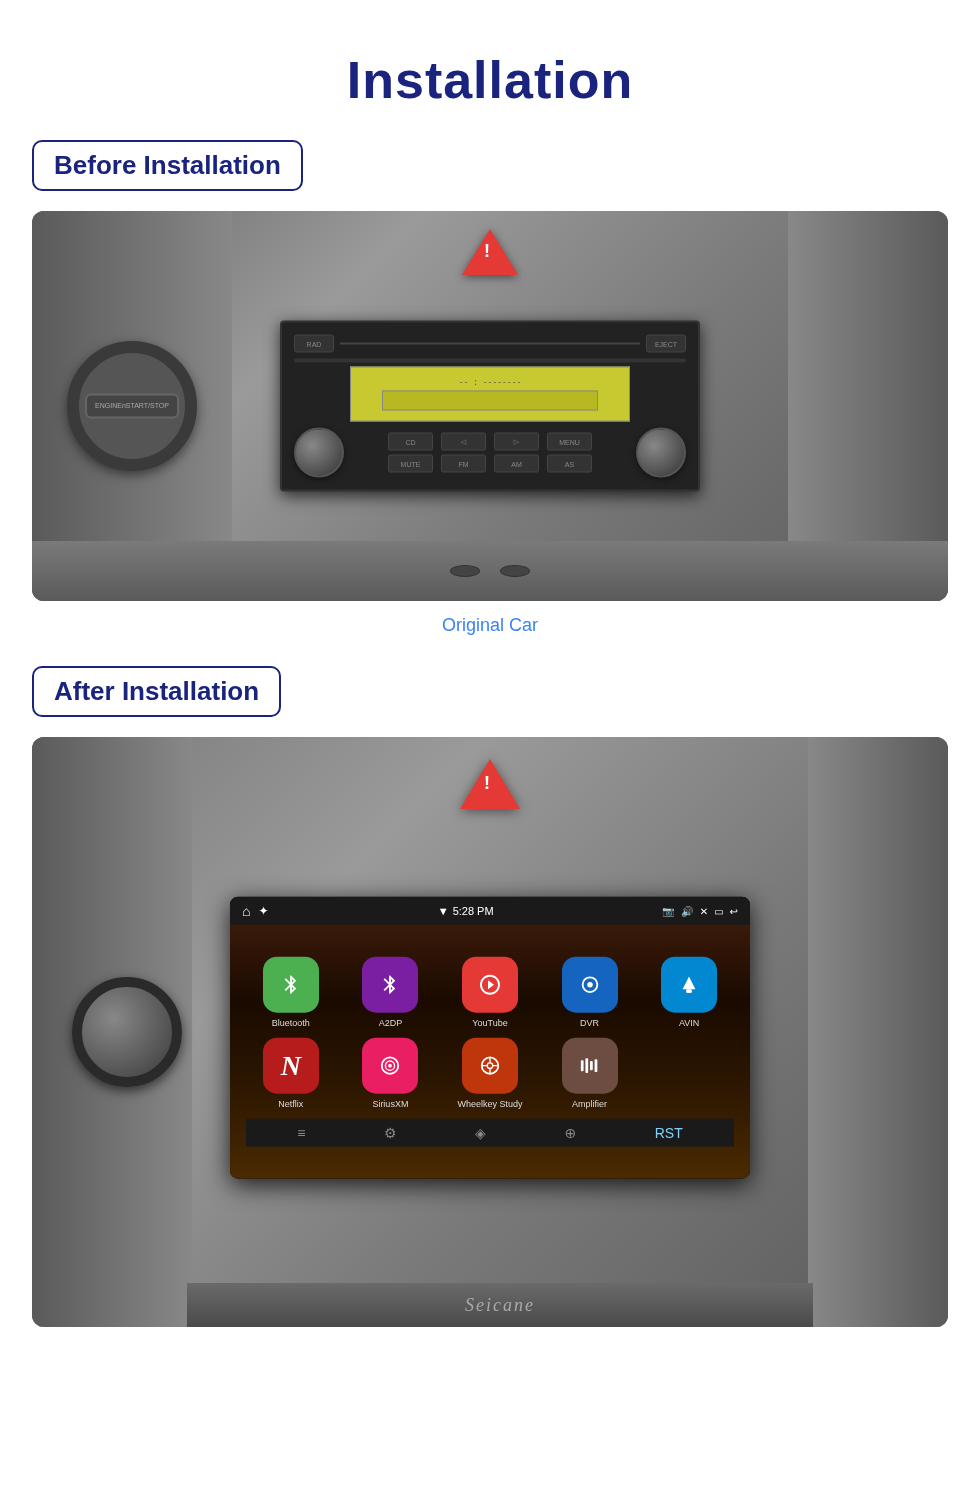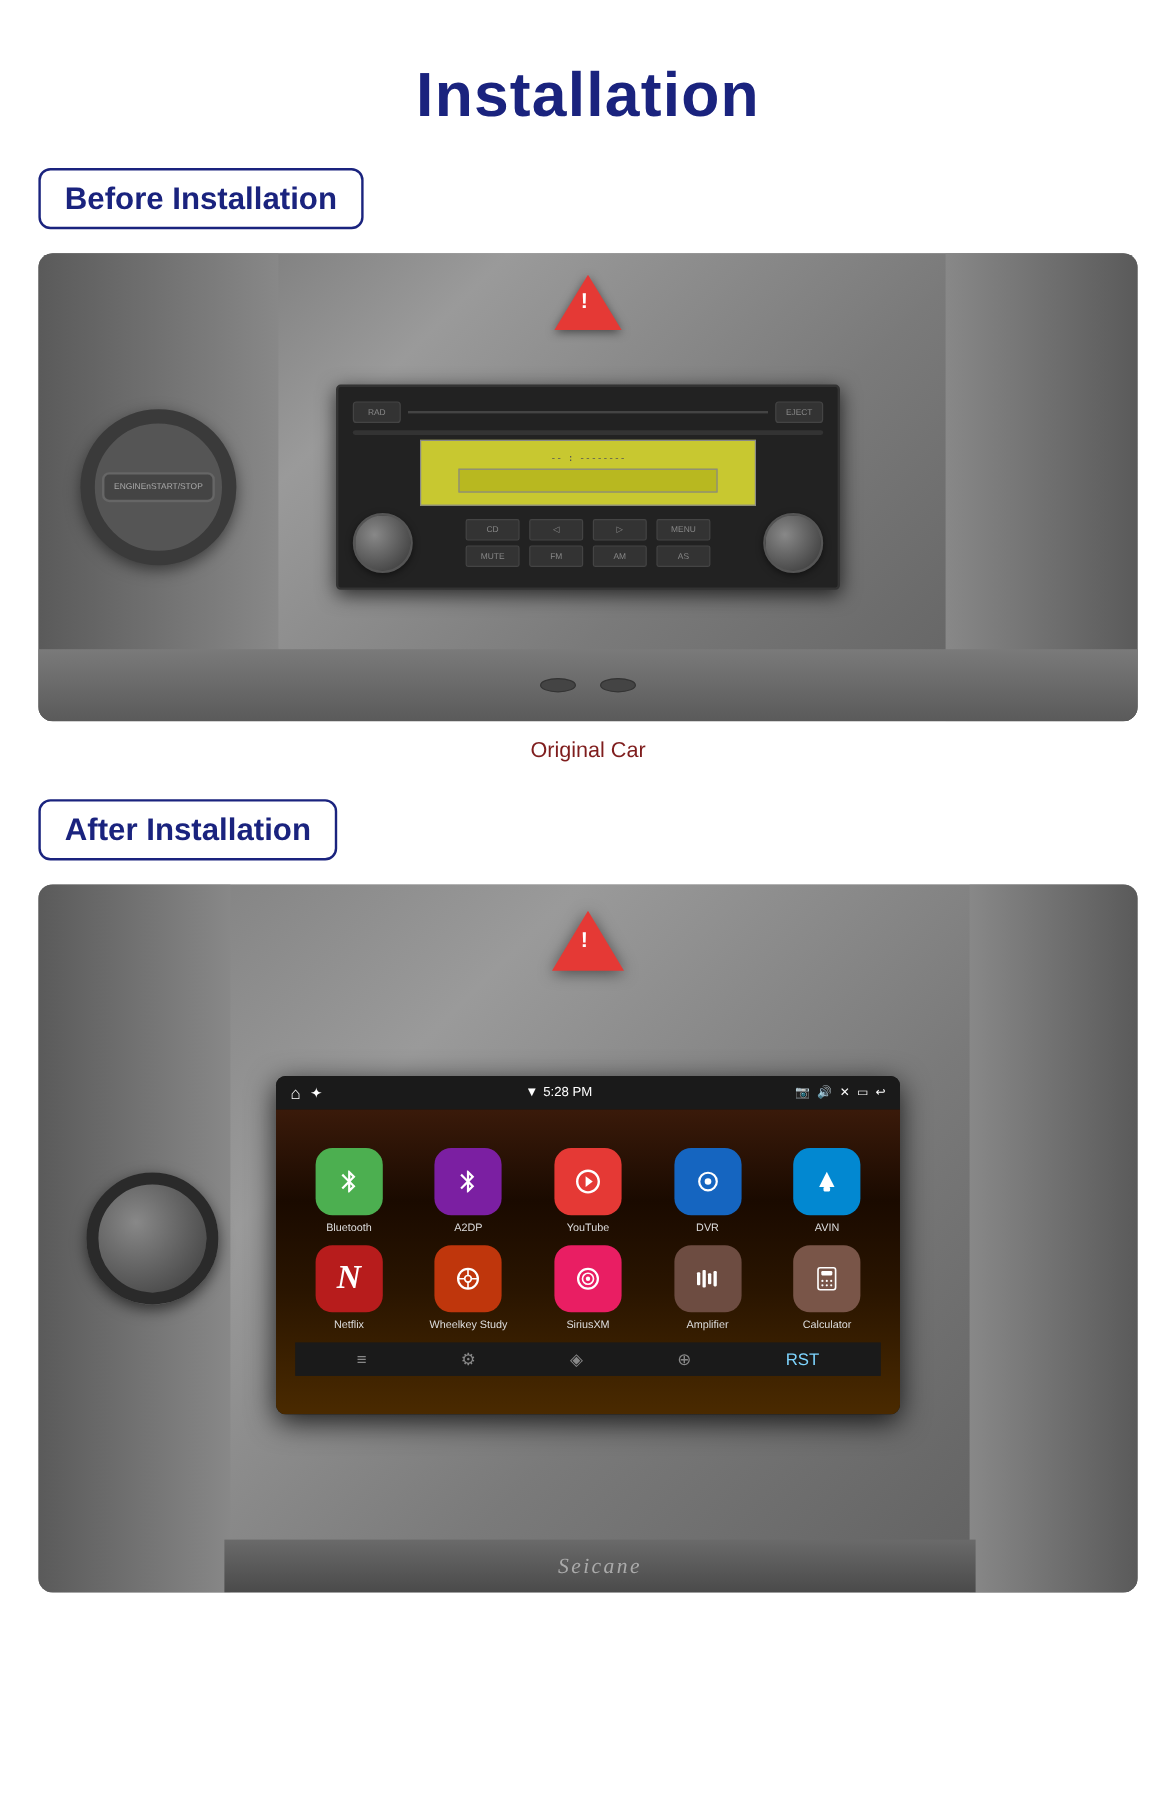--- a/index.html
+++ b/index.html
@@ -247,21 +247,21 @@
       width: 30px;
       height: 12px;
       border-radius: 50%;
       background: #444;
       border: 1px solid #333;
     }
 
     .original-car-label {
       text-align: center;
       font-size: 18px;
-      color: #7f1d1d;
+      color: #3b82f6;
       margin: 14px 0 30px;
     }
 
     
     .after-car {
       background: linear-gradient(135deg, #7a7a7a 0%, #9a9a9a 30%, #7a7a7a 60%, #5a5a5a 100%);
       height: 100%;
       position: relative;
       display: flex;
       align-items: center;
@@ -576,68 +576,53 @@
             <span class="app-label">AVIN</span>
           </div>
         </div>
 
         <div class="apps-grid">
           <div class="app-icon">
             <div class="app-icon-img app-netflix" style="font-family:'Times New Roman',serif;font-size:28px;font-weight:900;font-style:italic;">N</div>
             <span class="app-label">Netflix</span>
           </div>
           <div class="app-icon">
+            <div class="app-icon-img app-siriusxm">
+              <svg width="22" height="22" viewBox="0 0 24 24" fill="white">
+                  <circle cx="12" cy="12" r="9" stroke="white" stroke-width="2" fill="none"></circle>
+                  <circle cx="12" cy="12" r="5" stroke="white" stroke-width="1.5" fill="none"></circle>
+                  <circle cx="12" cy="12" r="2" fill="white"></circle>
+                </svg>
+            </div>
+            <span class="app-label">SiriusXM</span>
+          </div>
+          <div class="app-icon">
             <div class="app-icon-img app-wheelkey">
               <svg width="22" height="22" viewBox="0 0 24 24" fill="white">
                   <circle cx="12" cy="12" r="9" stroke="white" stroke-width="2" fill="none"></circle>
                   <circle cx="12" cy="12" r="3" stroke="white" stroke-width="1.5" fill="none"></circle>
                   <line x1="12" y1="3" x2="12" y2="9" stroke="white" stroke-width="1.5"></line>
                   <line x1="12" y1="15" x2="12" y2="21" stroke="white" stroke-width="1.5"></line>
                   <line x1="3" y1="12" x2="9" y2="12" stroke="white" stroke-width="1.5"></line>
                   <line x1="15" y1="12" x2="21" y2="12" stroke="white" stroke-width="1.5"></line>
                 </svg>
             </div>
             <span class="app-label">Wheelkey Study</span>
           </div>
           <div class="app-icon">
-            <div class="app-icon-img app-siriusxm">
-              <svg width="22" height="22" viewBox="0 0 24 24" fill="white">
-                  <circle cx="12" cy="12" r="9" stroke="white" stroke-width="2" fill="none"></circle>
-                  <circle cx="12" cy="12" r="5" stroke="white" stroke-width="1.5" fill="none"></circle>
-                  <circle cx="12" cy="12" r="2" fill="white"></circle>
-                </svg>
-            </div>
-            <span class="app-label">SiriusXM</span>
-          </div>
-          <div class="app-icon">
             <div class="app-icon-img app-amplifier">
               <svg width="22" height="22" viewBox="0 0 24 24" fill="white">
                   <rect x="2" y="6" width="3" height="12" rx="1"></rect>
                   <rect x="7" y="4" width="3" height="16" rx="1"></rect>
                   <rect x="12" y="7" width="3" height="10" rx="1"></rect>
                   <rect x="17" y="5" width="3" height="14" rx="1"></rect>
                 </svg>
             </div>
             <span class="app-label">Amplifier</span>
           </div>
-          <div class="app-icon">
-            <div class="app-icon-img app-calculator">
-              <svg width="22" height="22" viewBox="0 0 24 24" fill="white">
-                  <rect x="4" y="2" width="16" height="20" rx="2" stroke="white" stroke-width="1.5" fill="none"></rect>
-                  <rect x="7" y="5" width="10" height="4" rx="1" fill="white"></rect>
-                  <circle cx="8" cy="14" r="1" fill="white"></circle>
-                  <circle cx="12" cy="14" r="1" fill="white"></circle>
-                  <circle cx="16" cy="14" r="1" fill="white"></circle>
-                  <circle cx="8" cy="18" r="1" fill="white"></circle>
-                  <circle cx="12" cy="18" r="1" fill="white"></circle>
-                  <circle cx="16" cy="18" r="1" fill="white"></circle>
-                </svg>
-            </div>
-            <span class="app-label">Calculator</span>
-          </div>
         </div>
 
         <div class="screen-bottom-bar">
           <span style="color:#888;font-size:14px;">≡</span>
           <span style="color:#888;font-size:14px;">⚙</span>
           <span style="color:#888;font-size:14px;">◈</span>
           <span style="color:#888;font-size:14px;">⊕</span>
           <span style="color:#7dd3fc;font-size:14px;">RST</span>
         </div>
       </div>

